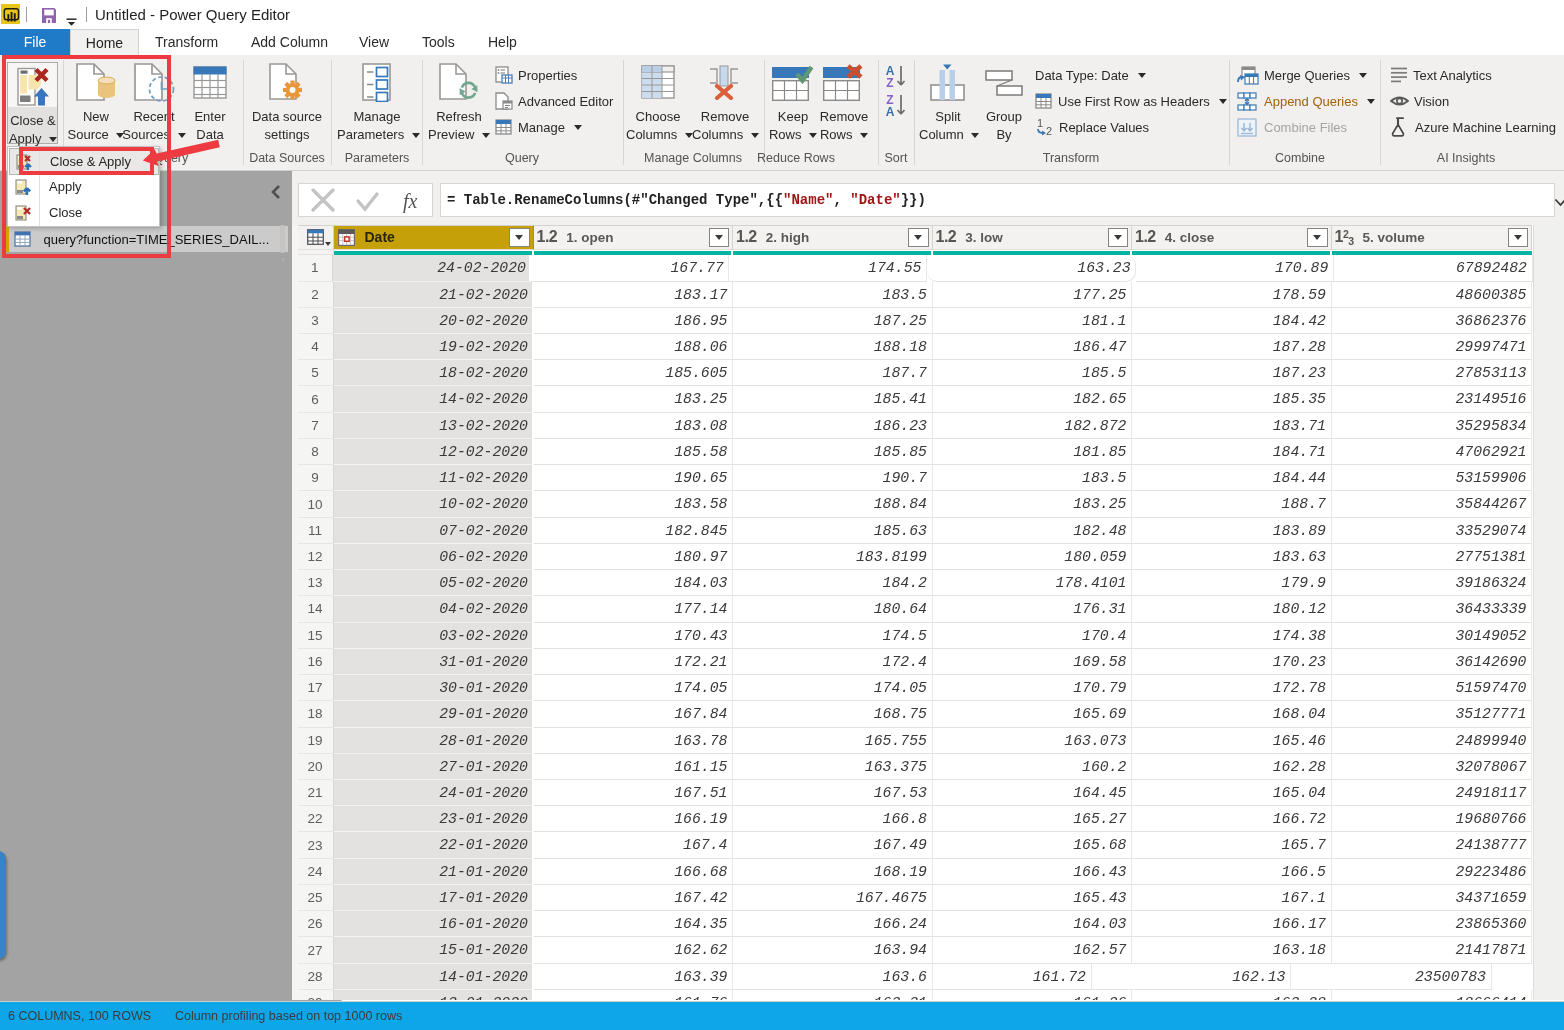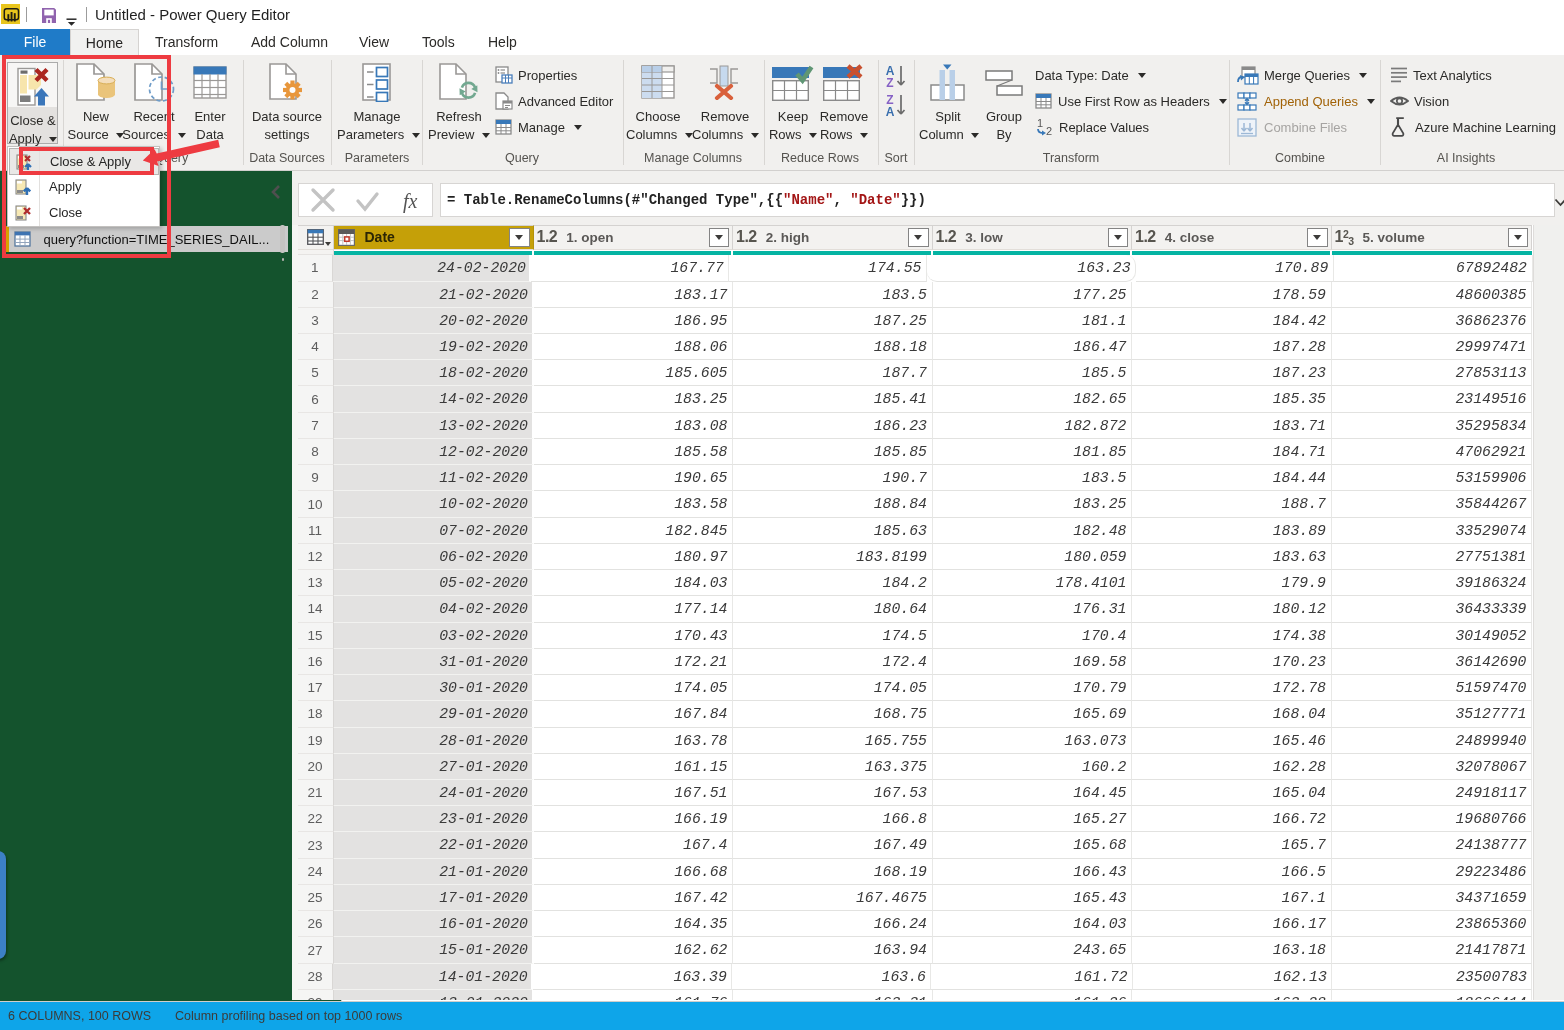--- a/index.html
+++ b/index.html
@@ -25,21 +25,21 @@
 
 #ribbon { position:absolute; left:0; top:55px; width:1564px; height:116px; background:#f1f0ee; border-bottom:1px solid #d2d0ce; }
 .gsep { position:absolute; top:5px; width:1px; height:105px; background:#d8d6d3; }
 .bigbtn { position:absolute; top:7px; text-align:center; font-size:13px; line-height:17.5px; color:#2b2a28; white-space:nowrap; }
 .bigbtn .bicon { height:40px; margin-bottom:6px; display:flex; align-items:center; justify-content:center; }
 .glabel { position:absolute; top:96px; font-size:12.5px; color:#55534f; text-align:center; }
 .smallbtn { position:absolute; height:20px; font-size:13px; color:#2b2a28; white-space:nowrap; display:flex; align-items:center; gap:5px; }
 .caret { display:inline-block; width:0; height:0; border-left:4px solid transparent; border-right:4px solid transparent; border-top:5px solid #2b2a28; margin-left:4px; vertical-align:middle; }
 
 
-#leftpanel { position:absolute; left:0; top:171px; width:342px; height:830px; background:#14532d; border-right:1px solid #c9c7c5; }
+#leftpanel { position:absolute; left:0; top:171px; width:342px; height:830px; background:#a3a3a3; border-right:1px solid #c9c7c5; }
 #pane-chevron { position:absolute; left:268px; top:13px; width:16px; height:16px; }
 #queryrow { position:absolute; left:3.5px; top:55px; width:284px; height:26px; background:#cbcbcb; }
 #queryrow .goldbar { position:absolute; left:0; top:0; width:5px; height:26px; background:#d8a200; }
 #queryrow .qtext { position:absolute; left:40px; top:5.5px; font-size:13px; color:#111; white-space:nowrap; overflow:hidden; }
 
 #formulastrip { position:absolute; left:292px; top:171px; width:1272px; height:55px; background:#f1f0ee; }
 #fbox1 { position:absolute; left:6px; top:12px; width:135px; height:34px; background:#fff; border:1px solid #d7d5d3; display:flex; align-items:center; }
 #fbox2 { position:absolute; left:148px; top:12px; width:1115px; height:34px; background:#fff; border:1px solid #d7d5d3; font-family:"Liberation Mono", monospace; font-size:14px; font-weight:bold; color:#222; line-height:32px; padding-left:6px; white-space:nowrap; overflow:hidden; }
 #fexpand { position:absolute; right:0px; top:22px; width:10px; overflow:hidden; }
 
@@ -385,21 +385,21 @@
 <div class="gsep" style="left:878px;"></div>
 <div class="gsep" style="left:914px;"></div>
 <div class="gsep" style="left:1229px;"></div>
 <div class="gsep" style="left:1380px;"></div>
 <div class="glabel" style="left:-47px;width:160px;">Close</div>
 <div class="glabel" style="left:77px;width:160px;">New Query</div>
 <div class="glabel" style="left:207px;width:160px;">Data Sources</div>
 <div class="glabel" style="left:297px;width:160px;">Parameters</div>
 <div class="glabel" style="left:442px;width:160px;">Query</div>
 <div class="glabel" style="left:613px;width:160px;">Manage Columns</div>
-<div class="glabel" style="left:740px;width:160px;">Reduce Rows</div>
+<div class="glabel" style="left:716px;width:160px;">Reduce Rows</div>
 <div class="glabel" style="left:816px;width:160px;">Sort</div>
 <div class="glabel" style="left:991px;width:160px;">Transform</div>
 <div class="glabel" style="left:1220px;width:160px;">Combine</div>
 <div class="glabel" style="left:1386px;width:160px;">AI Insights</div>
   </div>
 
 <div id="leftpanel">
   <div id="pane-chevron"><svg width="16" height="16" viewBox="0 0 16 16" style="">
         <path d="M11,2 L5,8 L11,14" fill="none" stroke="#4f4f4f" stroke-width="2.6"></path>
       </svg></div>
@@ -718,30 +718,30 @@
 <div class="cell" style="width:199.5px;">166.24</div>
 <div class="cell" style="width:199.5px;">164.03</div>
 <div class="cell" style="width:199.5px;">166.17</div>
 <div class="cell" style="width:200.5px;">23865360</div>
 </div>
 <div class="row">
       <div class="gut">27</div>
 <div class="cell cd" style="width:200px;">15-01-2020</div>
 <div class="cell" style="width:199.5px;">162.62</div>
 <div class="cell" style="width:199.5px;">163.94</div>
-<div class="cell" style="width:199.5px;">243.65</div>
+<div class="cell" style="width:199.5px;">162.57</div>
 <div class="cell" style="width:199.5px;">163.18</div>
 <div class="cell" style="width:200.5px;">21417871</div>
 </div>
 <div class="row">
       <div class="gut">28</div>
 <div class="cell cd" style="width:200px;">14-01-2020</div>
 <div class="cell" style="width:199.5px;">163.39</div>
 <div class="cell" style="width:199.5px;">163.6</div>
-<div class="cell" style="width:202px;">161.72</div>
+<div class="cell" style="width:159px;">161.72</div>
 <div class="cell" style="width:199.5px;">162.13</div>
 <div class="cell" style="width:200.5px;">23500783</div>
 </div>
 <div class="row">
       <div class="gut">29</div>
 <div class="cell cd" style="width:200px;">13-01-2020</div>
 <div class="cell" style="width:199.5px;">161.76</div>
 <div class="cell" style="width:199.5px;">163.31</div>
 <div class="cell" style="width:199.5px;">161.26</div>
 <div class="cell" style="width:199.5px;">163.28</div>

